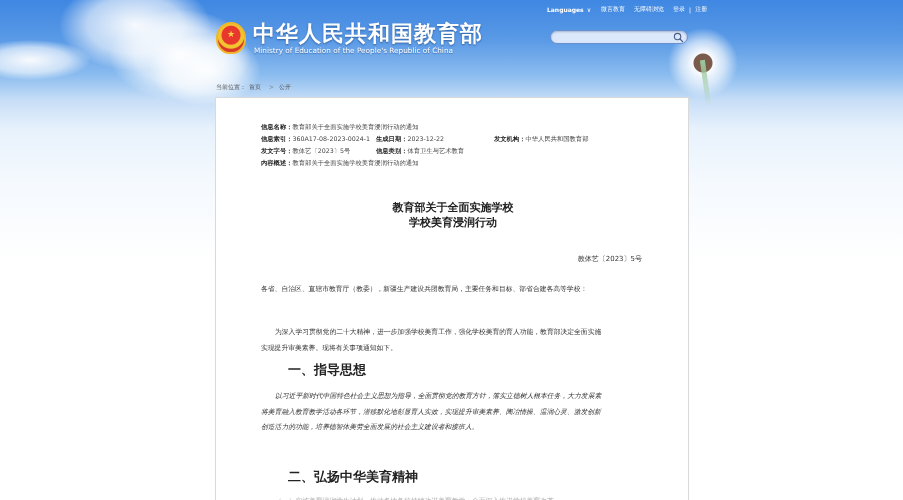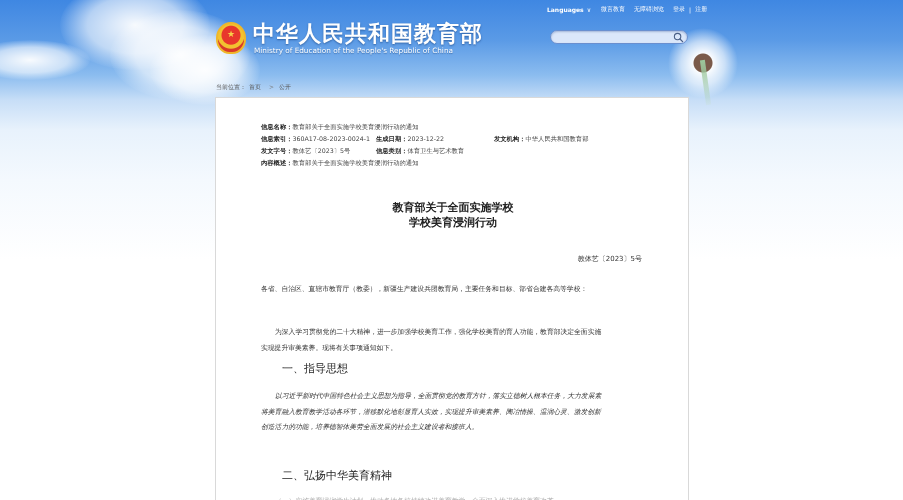--- a/index.html
+++ b/index.html
@@ -92,21 +92,21 @@
     font-size: 11px; font-weight: bold; color: #222; line-height: 15px;
   }
   .doc-number {
     position: absolute; right: 46px; top: 156px; font-size: 7px; color: #333;
   }
   .body-text {
     position: absolute; left: 45px; width: 384px; font-size: 6.8px; color: #333; line-height: 15.5px;
   }
   .indent { text-indent: 14px; }
   .section-head {
-    position: absolute; left: 66px; font-size: 11px; font-weight: normal; color: #222;
+    position: absolute; left: 72px; font-size: 13px; font-weight: bold; color: #222;
   }
   .faded { color: #aaa; }
 </style>
 </head>
 <body>
 
 <div class="bg-sky"></div>
 <div class="cloud" style="left:60px;top:-20px;width:150px;height:90px;"></div>
 <div class="cloud" style="left:110px;top:10px;width:140px;height:90px;"></div>
 <div class="cloud" style="left:150px;top:35px;width:110px;height:70px;"></div>

